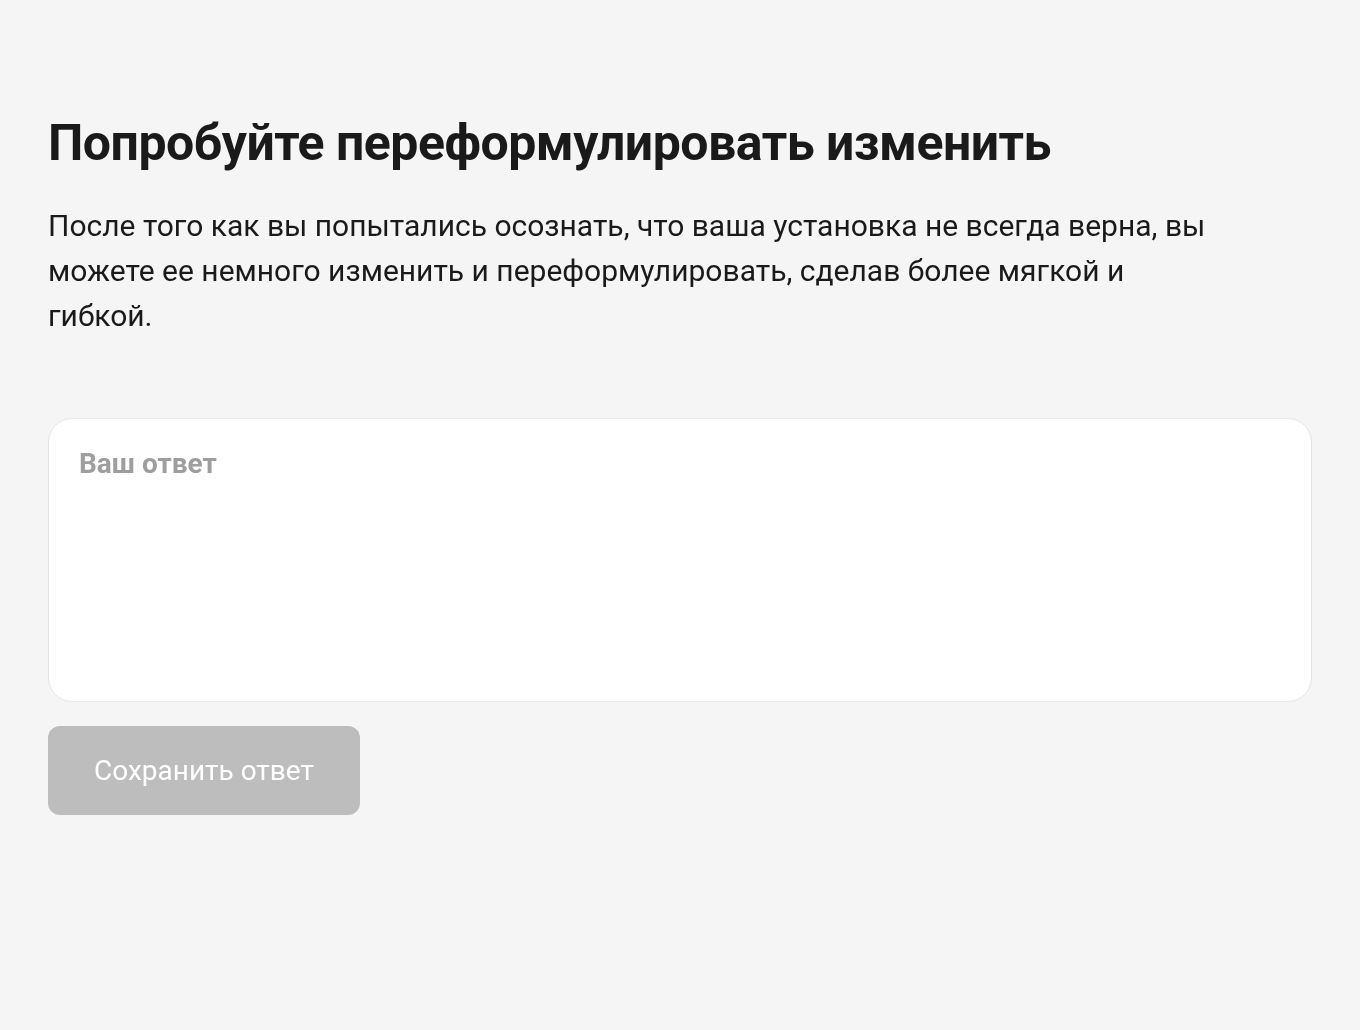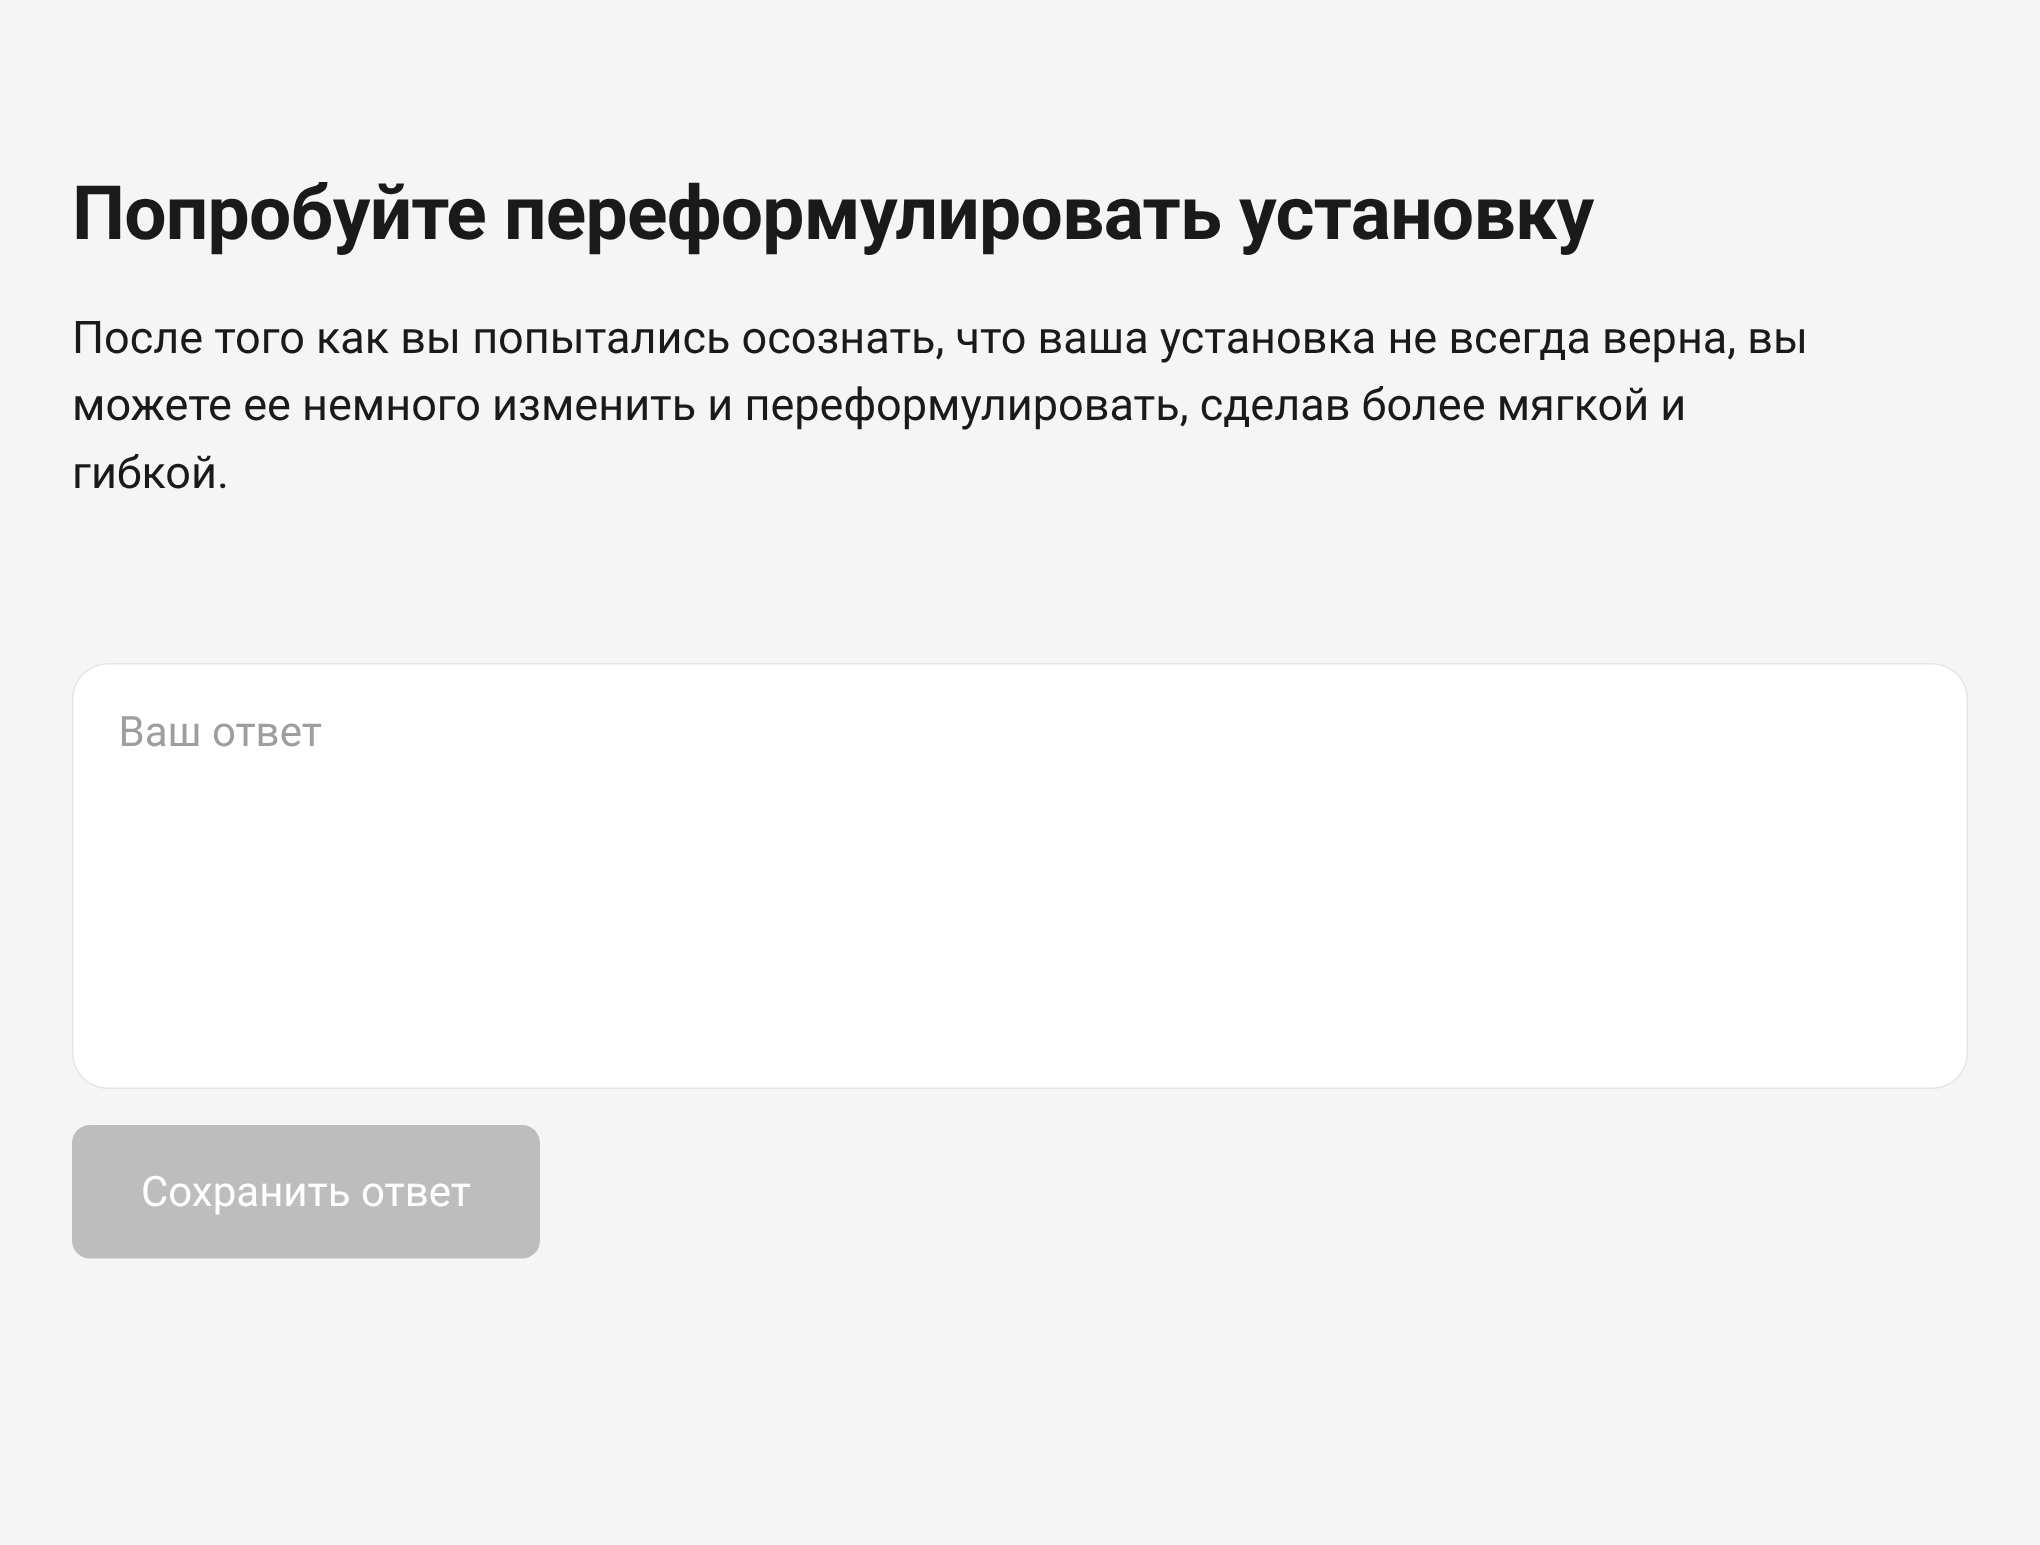--- a/index.html
+++ b/index.html
@@ -24,36 +24,37 @@
       margin-top: 65px;
       margin-bottom: 30px;
       line-height: 1.2;
       letter-spacing: -0.5px;
     }
     .description {
       font-size: 30px;
       font-weight: 400;
       color: #1a1a1a;
       line-height: 1.5;
-      margin-bottom: 104px;
+      margin-bottom: 80px;
       max-width: 1180px;
     }
     .textarea {
       width: 100%;
       height: 284px;
       background-color: #ffffff;
       border: 1px solid #e5e5e5;
       border-radius: 24px;
       padding: 28px 30px;
       font-size: 28px;
       font-family: inherit;
       color: #1a1a1a;
       resize: none;
       outline: none;
       margin-bottom: 20px;
+      font-weight: bold;
     }
     .textarea::placeholder {
       color: #9e9e9e;
     }
     .save-button {
       display: inline-block;
       background-color: #bdbdbd;
       color: #ffffff;
       font-size: 28px;
       font-weight: 400;
@@ -61,17 +62,17 @@
       border: none;
       border-radius: 12px;
       cursor: pointer;
       font-family: inherit;
     }
   </style>
 </head>
 <body>
 
 <div class="container">
-  <h1>Попробуйте переформулировать установку</h1>
+  <h1>Попробуйте переформулировать изменить</h1>
   <p class="description">После того как вы попытались осознать, что ваша установка не всегда верна, вы можете ее немного изменить и переформулировать, сделав более мягкой и гибкой.</p>
   <textarea class="textarea" placeholder="Ваш ответ" style=""></textarea>
   <button class="save-button">Сохранить ответ</button>
 </div>
 
 </body></html>

